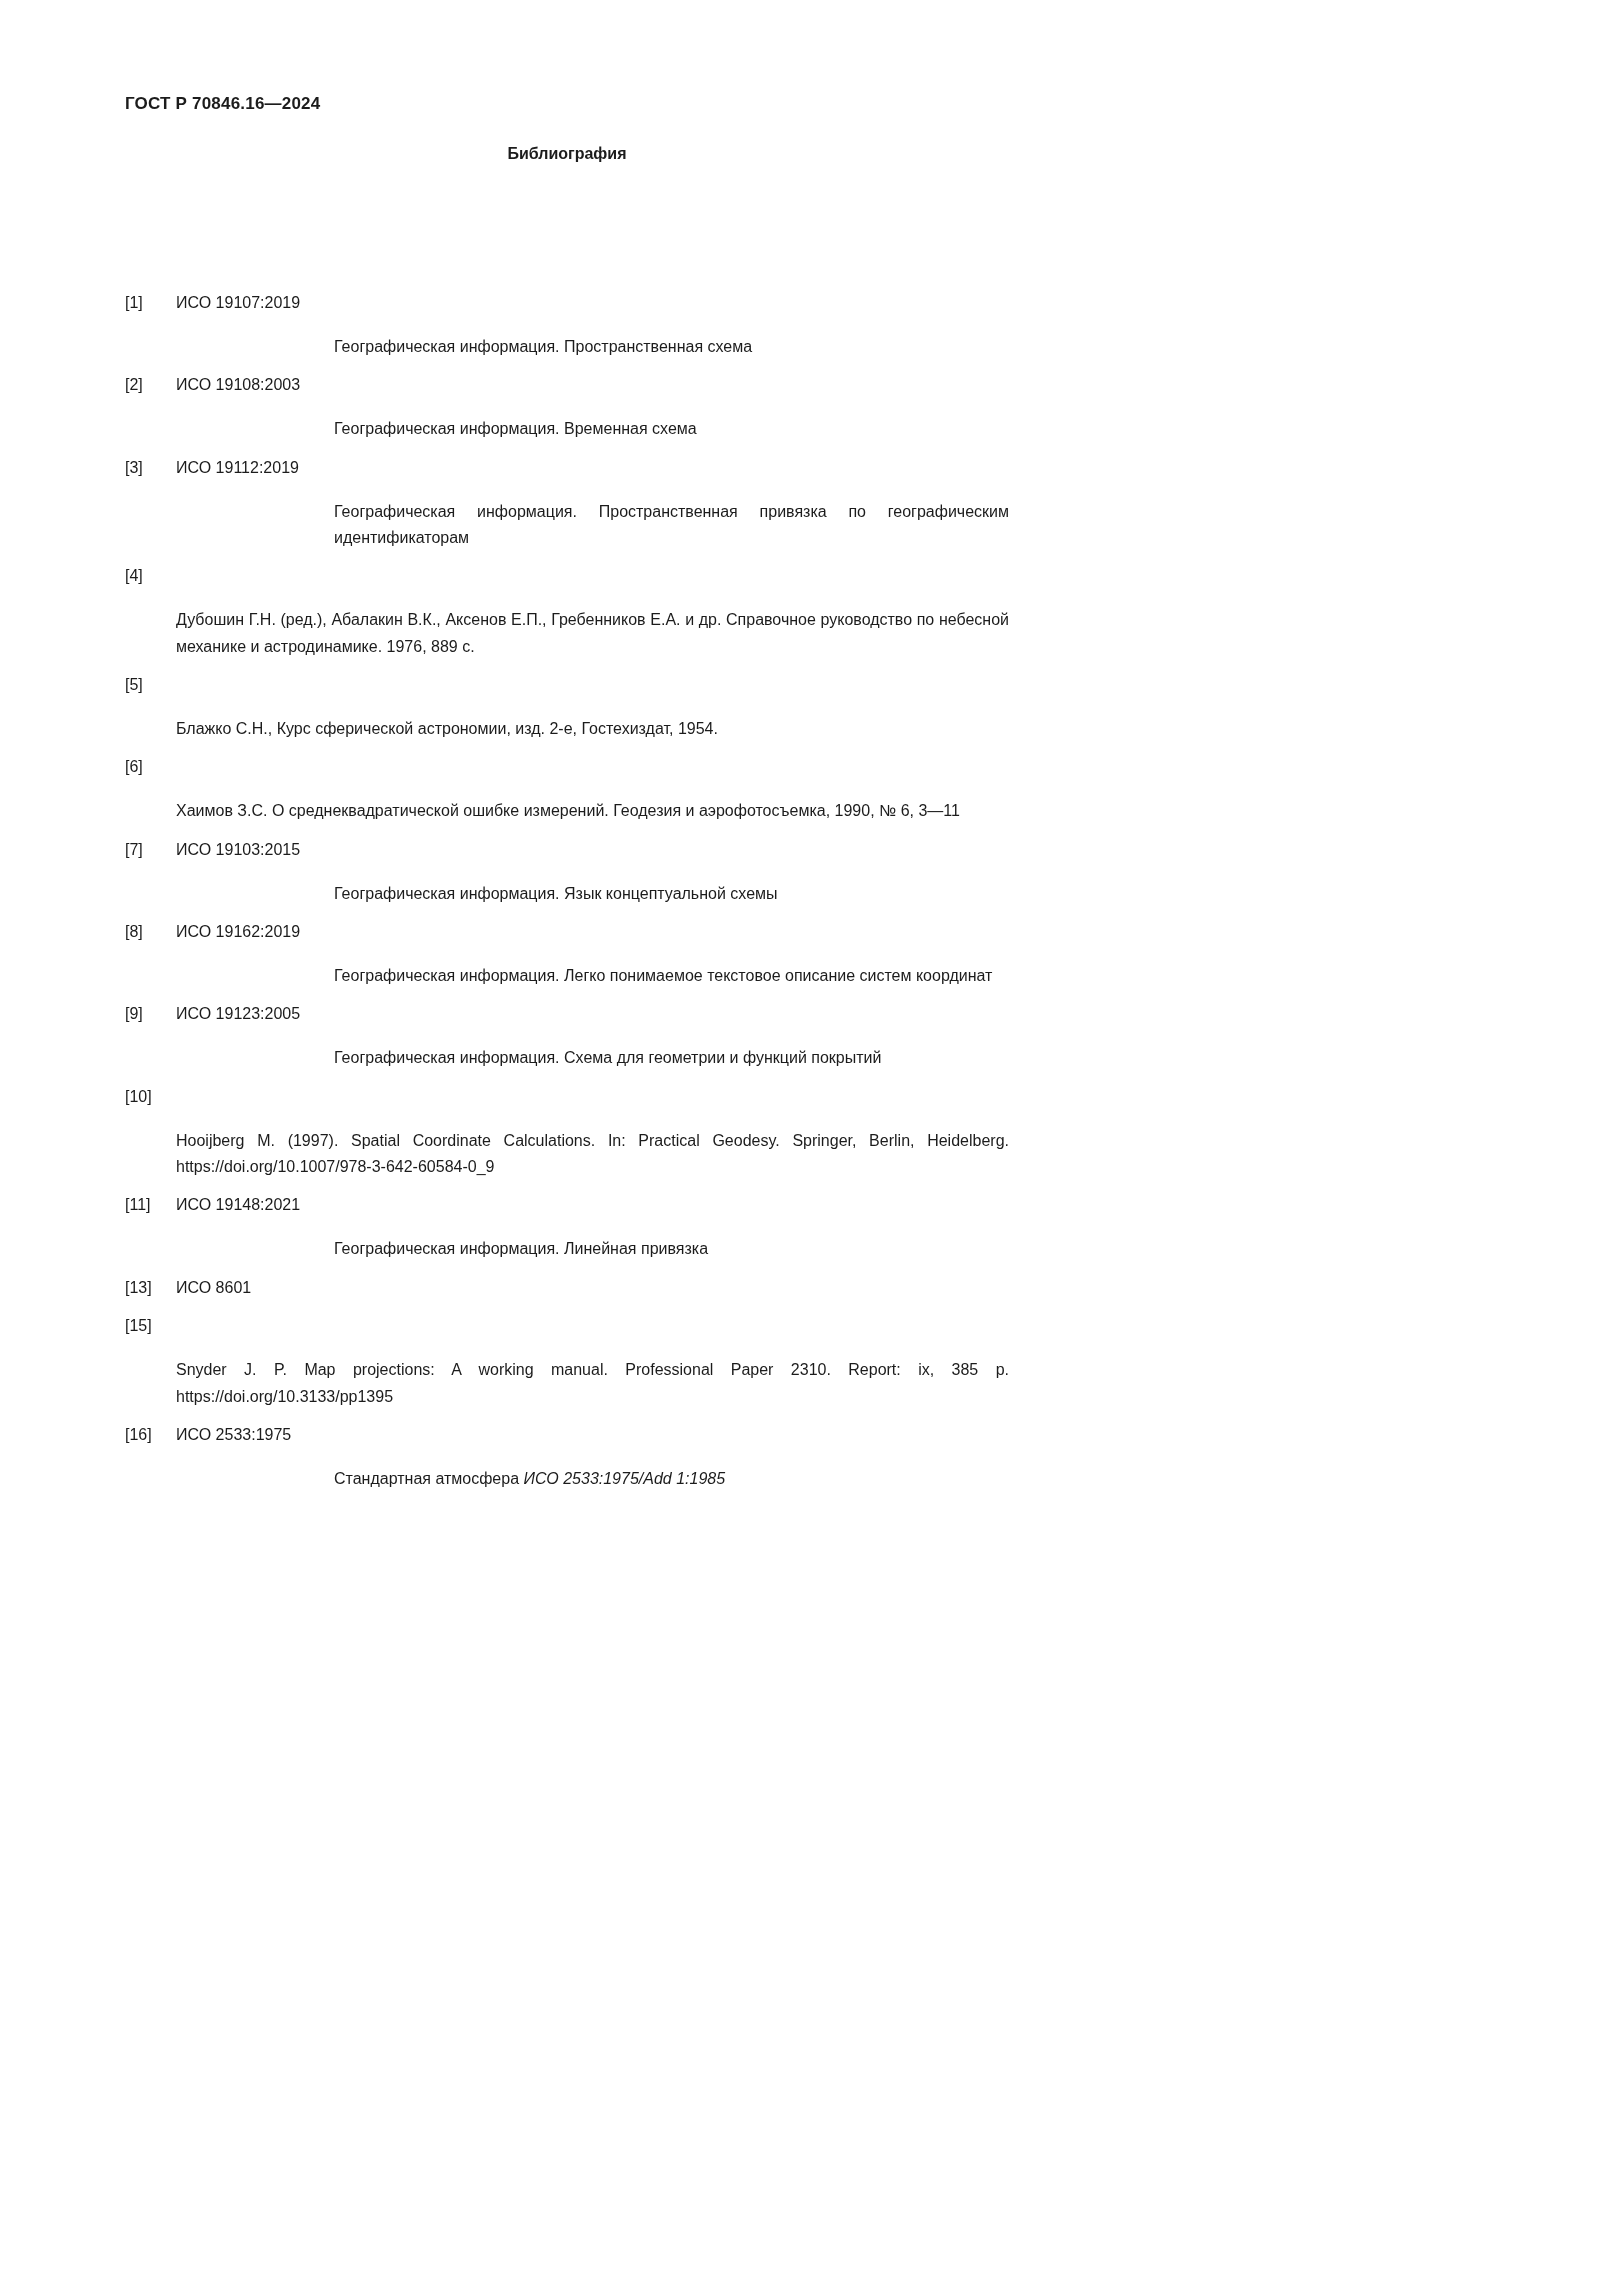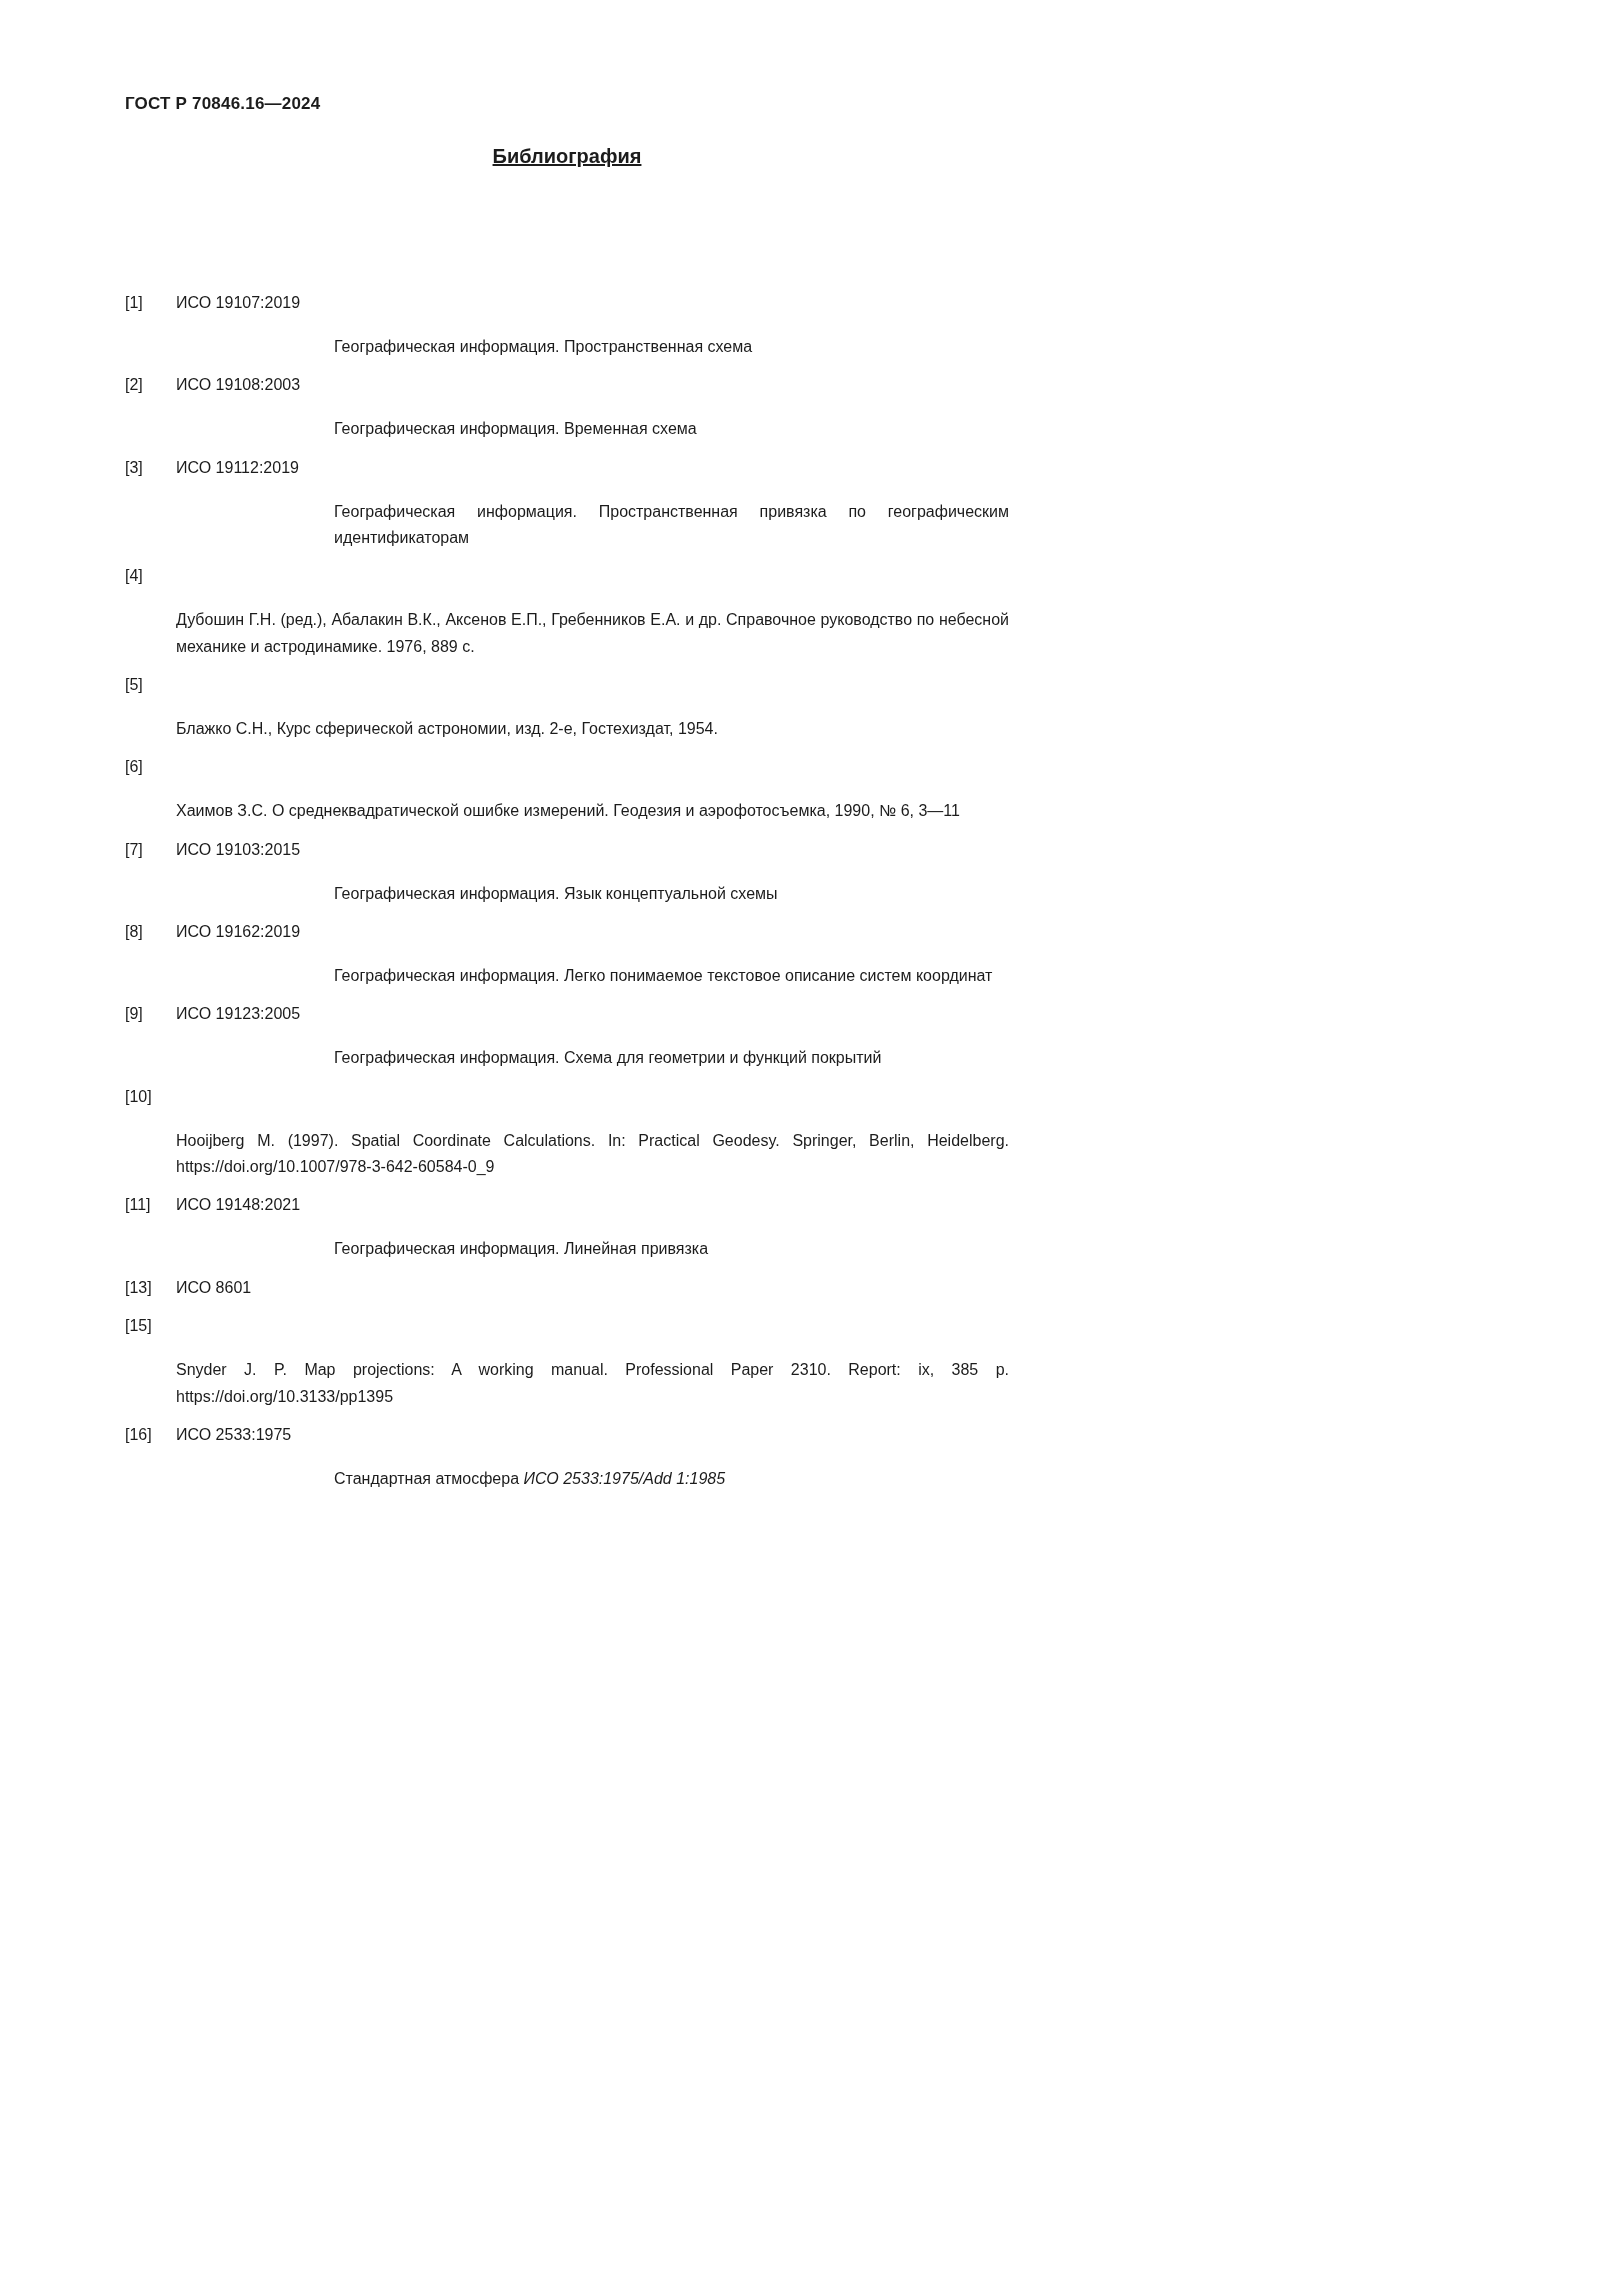--- a/index.html
+++ b/index.html
@@ -23,23 +23,22 @@
     font-weight: bold;
     letter-spacing: 0.2px;
     white-space: nowrap;
   }
   .section-title {
     position: absolute;
     left: 125px;
     top: 145px;
     width: 884px;
     text-align: center;
-    font-size: 20px;
+    font-size: 16px;
     font-weight: bold;
-    text-decoration: underline;
   }
   .bib-list {
     position: absolute;
     left: 125px;
     top: 290px;
     width: 884px;
     font-size: 16px;
     line-height: 26.5px;
   }
   .bib-entry {

